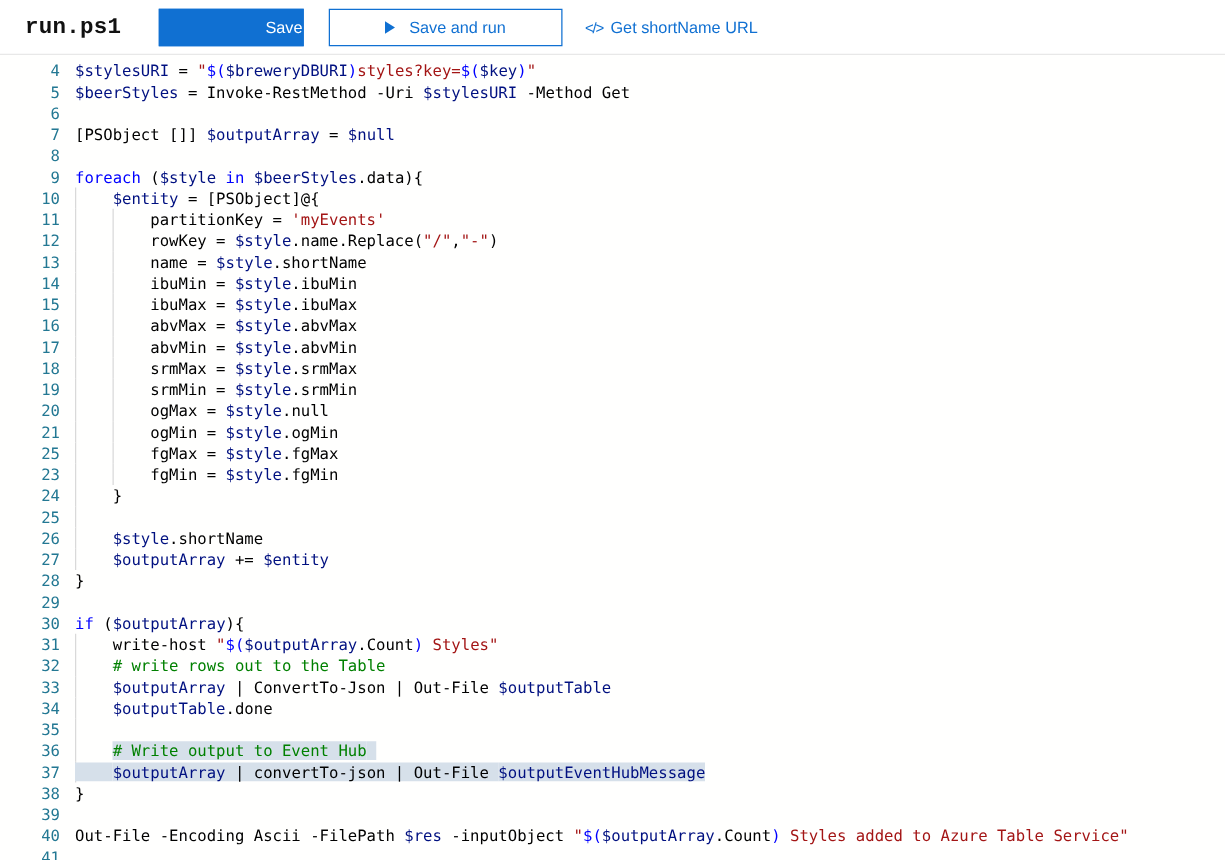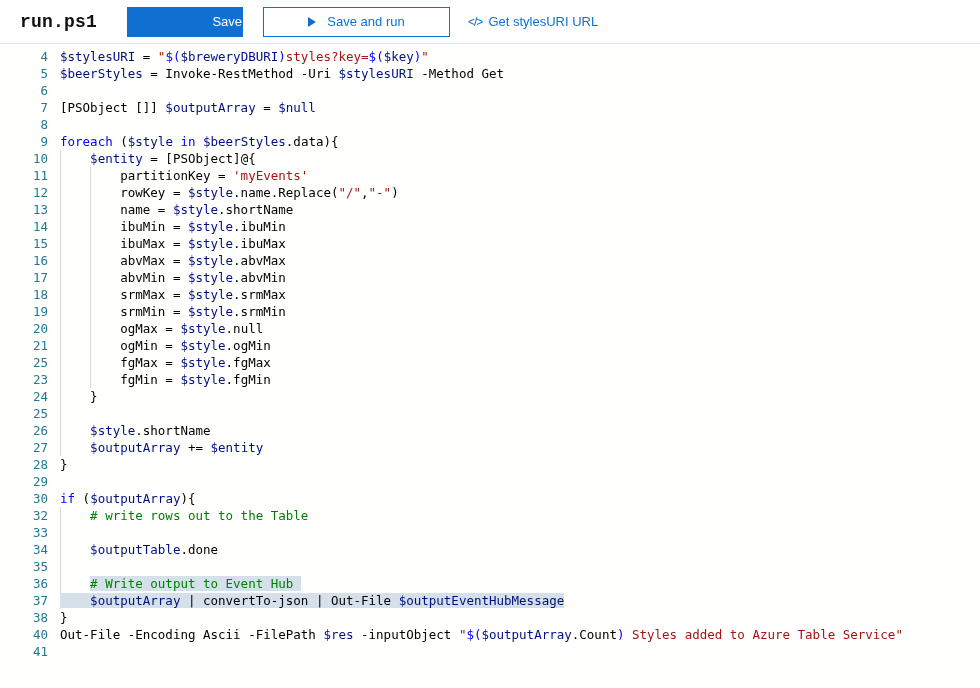--- a/index.html
+++ b/index.html
@@ -70,21 +70,21 @@
   <div class="file-title">run.ps1</div>
   <button class="btn-save">
     <span>Save</span>
   </button>
   <button class="btn-save-run">
     <span class="play-icon"></span>
     <span>Save and run</span>
   </button>
   <a class="func-url-link">
     <span class="code-glyph">&lt;/&gt;</span>
-    <span>Get stylesURI URL</span>
+    <span>Get shortName URL</span>
   </a>
 </div>
 
 <div class="editor" id="editor">
     <div class="line"><span class="ln">4</span><span class="code"><span class="tok v">$stylesURI</span><span class="tok d"> = </span><span class="tok s">"</span><span class="tok k">$(</span><span class="tok v">$breweryDBURI</span><span class="tok k">)</span><span class="tok s">styles?key=</span><span class="tok k">$(</span><span class="tok v">$key</span><span class="tok k">)</span><span class="tok s">"</span></span></div>
     <div class="line"><span class="ln">5</span><span class="code"><span class="tok v">$beerStyles</span><span class="tok d"> = Invoke-RestMethod -Uri </span><span class="tok v">$stylesURI</span><span class="tok d"> -Method Get</span></span></div>
     <div class="line"><span class="ln">6</span><span class="code"></span></div>
     <div class="line"><span class="ln">7</span><span class="code"><span class="tok d">[PSObject []] </span><span class="tok v">$outputArray</span><span class="tok d"> = </span><span class="tok v">$null</span></span></div>
     <div class="line"><span class="ln">8</span><span class="code"></span></div>
     <div class="line"><span class="ln">9</span><span class="code"><span class="tok k">foreach</span><span class="tok d"> (</span><span class="tok v">$style</span><span class="tok d"> </span><span class="tok k">in</span><span class="tok d"> </span><span class="tok v">$beerStyles</span><span class="tok d">.data){</span></span></div>
@@ -102,22 +102,24 @@
     <div class="line"><span class="ln">21</span><span class="guide" style="left: calc(0ch + 60px);"></span><span class="guide" style="left: calc(4ch + 60px);"></span><span class="code"><span class="tok d">        ogMin = </span><span class="tok v">$style</span><span class="tok d">.ogMin</span></span></div>
     <div class="line"><span class="ln">25</span><span class="guide" style="left: calc(0ch + 60px);"></span><span class="guide" style="left: calc(4ch + 60px);"></span><span class="code"><span class="tok d">        fgMax = </span><span class="tok v">$style</span><span class="tok d">.fgMax</span></span></div>
     <div class="line"><span class="ln">23</span><span class="guide" style="left: calc(0ch + 60px);"></span><span class="guide" style="left: calc(4ch + 60px);"></span><span class="code"><span class="tok d">        fgMin = </span><span class="tok v">$style</span><span class="tok d">.fgMin</span></span></div>
     <div class="line"><span class="ln">24</span><span class="guide" style="left: calc(0ch + 60px);"></span><span class="code"><span class="tok d">    }</span></span></div>
     <div class="line"><span class="ln">25</span><span class="guide" style="left: calc(0ch + 60px);"></span><span class="code"></span></div>
     <div class="line"><span class="ln">26</span><span class="guide" style="left: calc(0ch + 60px);"></span><span class="code"><span class="tok d">    </span><span class="tok v">$style</span><span class="tok d">.shortName</span></span></div>
     <div class="line"><span class="ln">27</span><span class="guide" style="left: calc(0ch + 60px);"></span><span class="code"><span class="tok d">    </span><span class="tok v">$outputArray</span><span class="tok d"> += </span><span class="tok v">$entity</span></span></div>
     <div class="line"><span class="ln">28</span><span class="code"><span class="tok d">}</span></span></div>
     <div class="line"><span class="ln">29</span><span class="code"></span></div>
     <div class="line"><span class="ln">30</span><span class="code"><span class="tok k">if</span><span class="tok d"> (</span><span class="tok v">$outputArray</span><span class="tok d">){</span></span></div>
+    <div class="line"><span class="ln">31</span><span class="guide" style="left: calc(0ch + 60px);"></span><span class="code"><span class="tok d">    write-host </span><span class="tok s">"</span><span class="tok k">$(</span><span class="tok v">$outputArray</span><span class="tok d">.Count</span><span class="tok k">)</span><span class="tok s"> Styles"</span></span></div>
     <div class="line"><span class="ln">32</span><span class="guide" style="left: calc(0ch + 60px);"></span><span class="code"><span class="tok d">    </span><span class="tok c"># write rows out to the Table</span></span></div>
-    <div class="line"><span class="ln">33</span><span class="guide" style="left: calc(0ch + 60px);"></span></div>
+    <div class="line"><span class="ln">33</span><span class="guide" style="left: calc(0ch + 60px);"></span><span class="code"><span class="tok d">    </span><span class="tok v">$outputArray</span><span class="tok d"> | ConvertTo-Json | Out-File </span><span class="tok v">$outputTable</span></span></div>
     <div class="line"><span class="ln">34</span><span class="guide" style="left: calc(0ch + 60px);"></span><span class="code"><span class="tok d">    </span><span class="tok v">$outputTable</span><span class="tok d">.done</span></span></div>
     <div class="line"><span class="ln">35</span><span class="guide" style="left: calc(0ch + 60px);"></span><span class="code"></span></div>
     <div class="line"><span class="ln">36</span><span class="guide" style="left: calc(0ch + 60px);"></span><span class="code"><span class="tok d">    </span><span class="tok c hl"># Write output to Event Hub</span><span class="tok d hl"> </span></span></div>
     <div class="line"><span class="ln">37</span><span class="guide" style="left: calc(0ch + 60px);"></span><span class="code"><span class="tok d hl">    </span><span class="tok v hl">$outputArray</span><span class="tok d hl"> | convertTo-json | Out-File </span><span class="tok v hl">$outputEventHubMessage</span></span></div>
     <div class="line"><span class="ln">38</span><span class="code"><span class="tok d">}</span></span></div>
+    <div class="line"><span class="ln">39</span><span class="code"></span></div>
     <div class="line"><span class="ln">40</span><span class="code"><span class="tok d">Out-File -Encoding Ascii -FilePath </span><span class="tok v">$res</span><span class="tok d"> -inputObject </span><span class="tok s">"</span><span class="tok k">$(</span><span class="tok v">$outputArray</span><span class="tok d">.Count</span><span class="tok k">)</span><span class="tok s"> Styles added to Azure Table Service"</span></span></div>
     <div class="line"><span class="ln">41</span><span class="code"></span></div>
   </div>
 
 </body></html>

